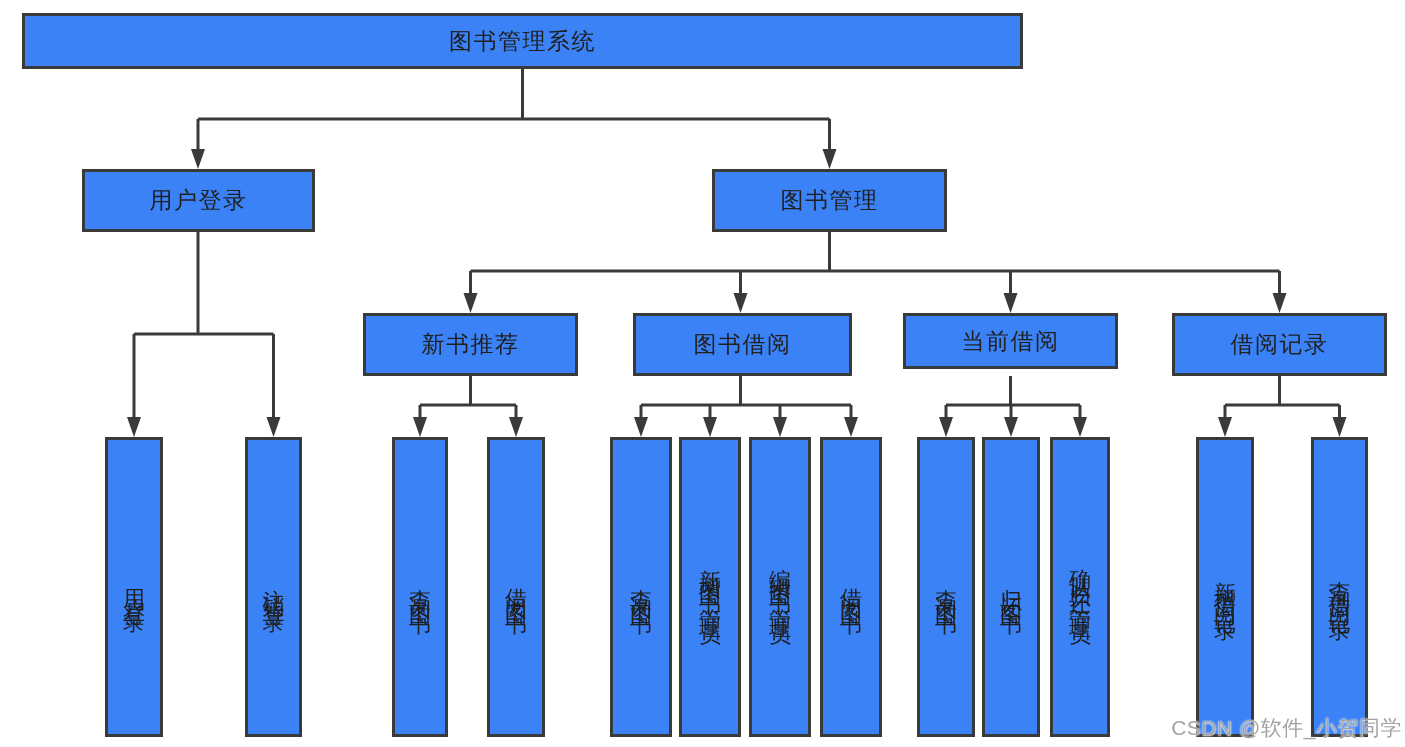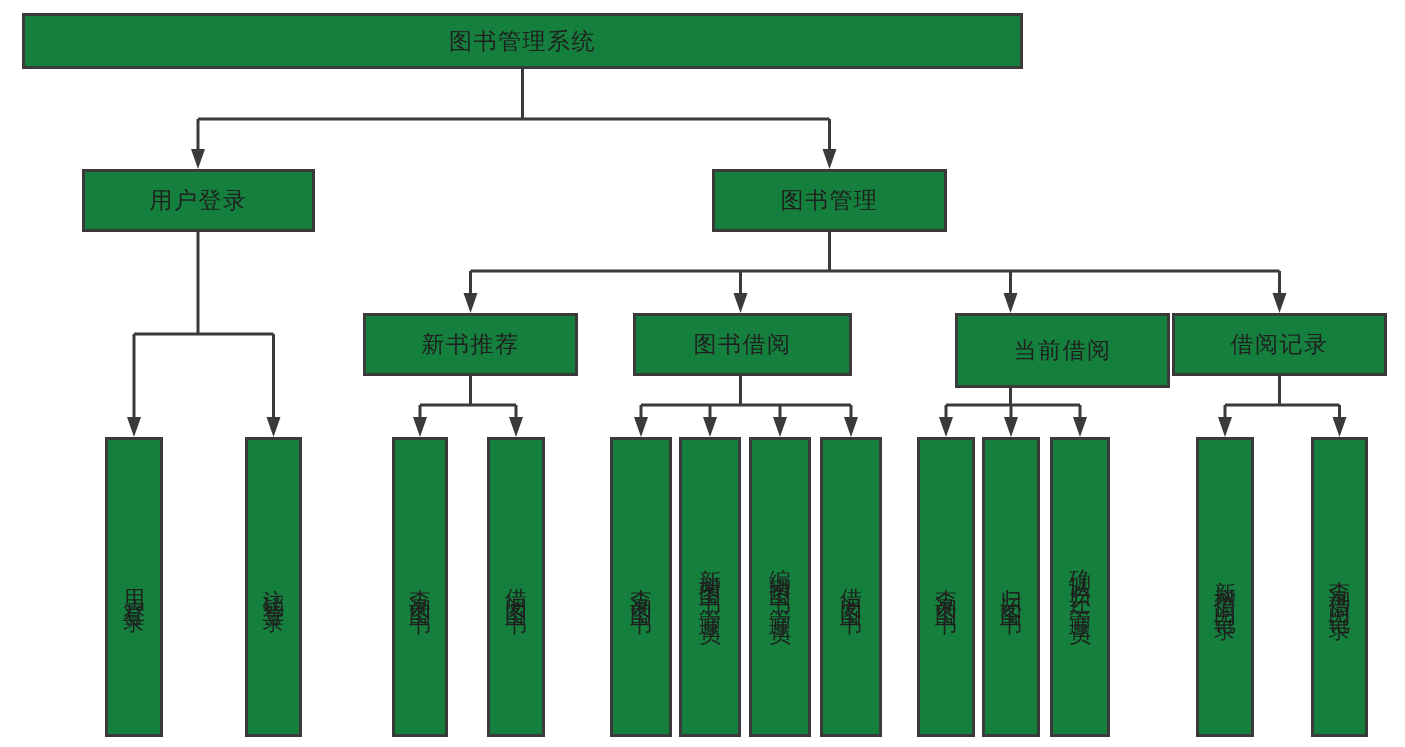--- a/index.html
+++ b/index.html
@@ -8,21 +8,21 @@
     background:var(--background,#fff);
     font-family:"Liberation Sans","DejaVu Sans",sans-serif;
     overflow:hidden;
   }
   .conn{position:absolute;left:0;top:0;width:1405px;height:747px;}
   .cline{stroke:var(--line,#3a3a3a);stroke-width:3;fill:none;}
   .ahead{fill:var(--line,#3a3a3a);stroke:none;}
   .node{
     position:absolute;box-sizing:border-box;
     border:3px solid var(--line,#3a3a3a);
-    background:#15803d;color:var(--text,#1f1f1f);
+    background:#3b82f6;color:var(--text,#1f1f1f);
     display:flex;align-items:center;justify-content:center;
   }
   .hlabel{font-size:23px;letter-spacing:1.5px;white-space:nowrap;}
   .vtext{
     writing-mode:vertical-rl;text-orientation:mixed;
     font-size:22px;letter-spacing:8px;line-height:1;white-space:nowrap;
   }
   .watermark{
     position:absolute;right:3px;bottom:5px;
     font-size:21px;letter-spacing:.5px;
@@ -77,21 +77,21 @@
   <div class="node" style="left:712px;top:169px;width:235px;height:63px">
     <span class="hlabel">图书管理</span>
   </div>
 
   <div class="node" style="left:363px;top:313px;width:215px;height:63px">
     <span class="hlabel">新书推荐</span>
   </div>
   <div class="node" style="left:633px;top:313px;width:219px;height:63px">
     <span class="hlabel">图书借阅</span>
   </div>
-  <div class="node" style="left:955px;top:313px;width:215px;height:75px">
+  <div class="node" style="left:903px;top:313px;width:215px;height:56px">
     <span class="hlabel">当前借阅</span>
   </div>
   <div class="node" style="left:1172px;top:313px;width:215px;height:63px">
     <span class="hlabel">借阅记录</span>
   </div>
 
   <div class="node" style="left:105px;top:437px;width:58px;height:300px">
     <span class="vtext">用户登录</span>
   </div>
   <div class="node" style="left:245px;top:437px;width:57px;height:300px">
@@ -128,14 +128,15 @@
     <span class="vtext">确认归还（管理员）</span>
   </div>
 
   <div class="node" style="left:1196px;top:437px;width:58px;height:300px">
     <span class="vtext">新增借阅记录</span>
   </div>
   <div class="node" style="left:1311px;top:437px;width:57px;height:300px">
     <span class="vtext">查询借阅记录</span>
   </div>
 
+  <div class="watermark">CSDN @软件_小贺同学</div>
 
 </div>
 
 </body></html>

